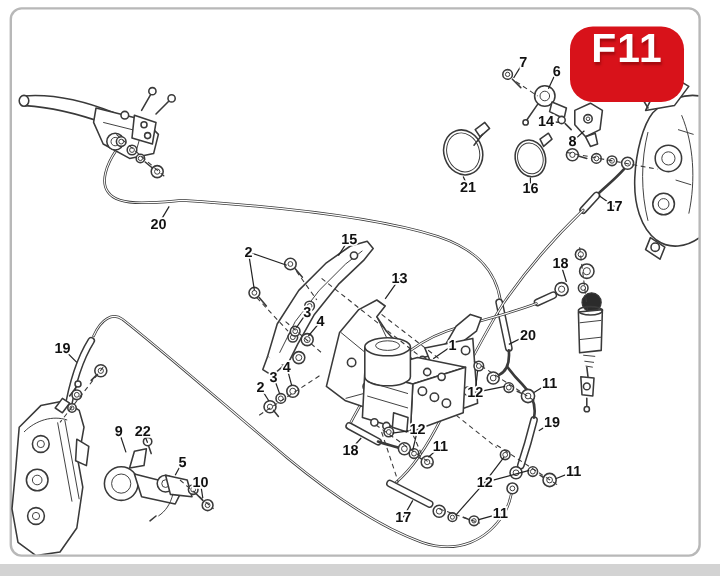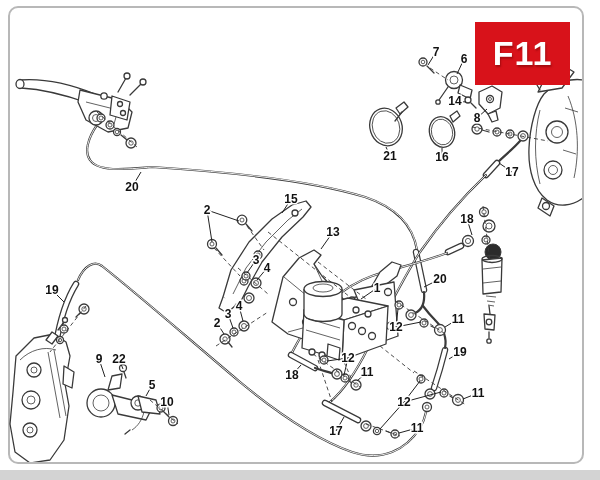--- a/index.html
+++ b/index.html
@@ -12,22 +12,22 @@
     position:absolute; left:8px; top:6px; width:572px; height:454px;
     border:2px solid #b8b8b8; border-radius:10px; background:#fff;
   }
   .bottom-strip{
     position:absolute; left:0; bottom:0; width:600px; height:10px;
     background:#d3d3d3;
   }
   .art{ position:absolute; left:0; top:0; }
   .badge{
     position:absolute; left:475px; top:22px; width:95px; height:63px;
-    display:flex; align-items:center; justify-content:center;
-    background:#d8121a; color:#fff;
+    display:flex; justify-content:center;
+    background:#d8121a; color:#fff;border-radius:19px;
   }
   .badge span{
     font-size:34px; font-weight:bold; letter-spacing:1px;
     text-shadow:1px 2px 2px rgba(100,0,0,.45);
   }
   
   .ln{ fill:none; stroke:var(--ink); stroke-width:1.3; stroke-linejoin:round; stroke-linecap:round; }
   .lnf{ fill:#fff; stroke:var(--ink); stroke-width:1.3; stroke-linejoin:round; }
   .thin{ fill:none; stroke:var(--ink); stroke-width:.8; }
   .hose{ fill:none; stroke:var(--ink); stroke-width:2.2; stroke-linecap:round; }

